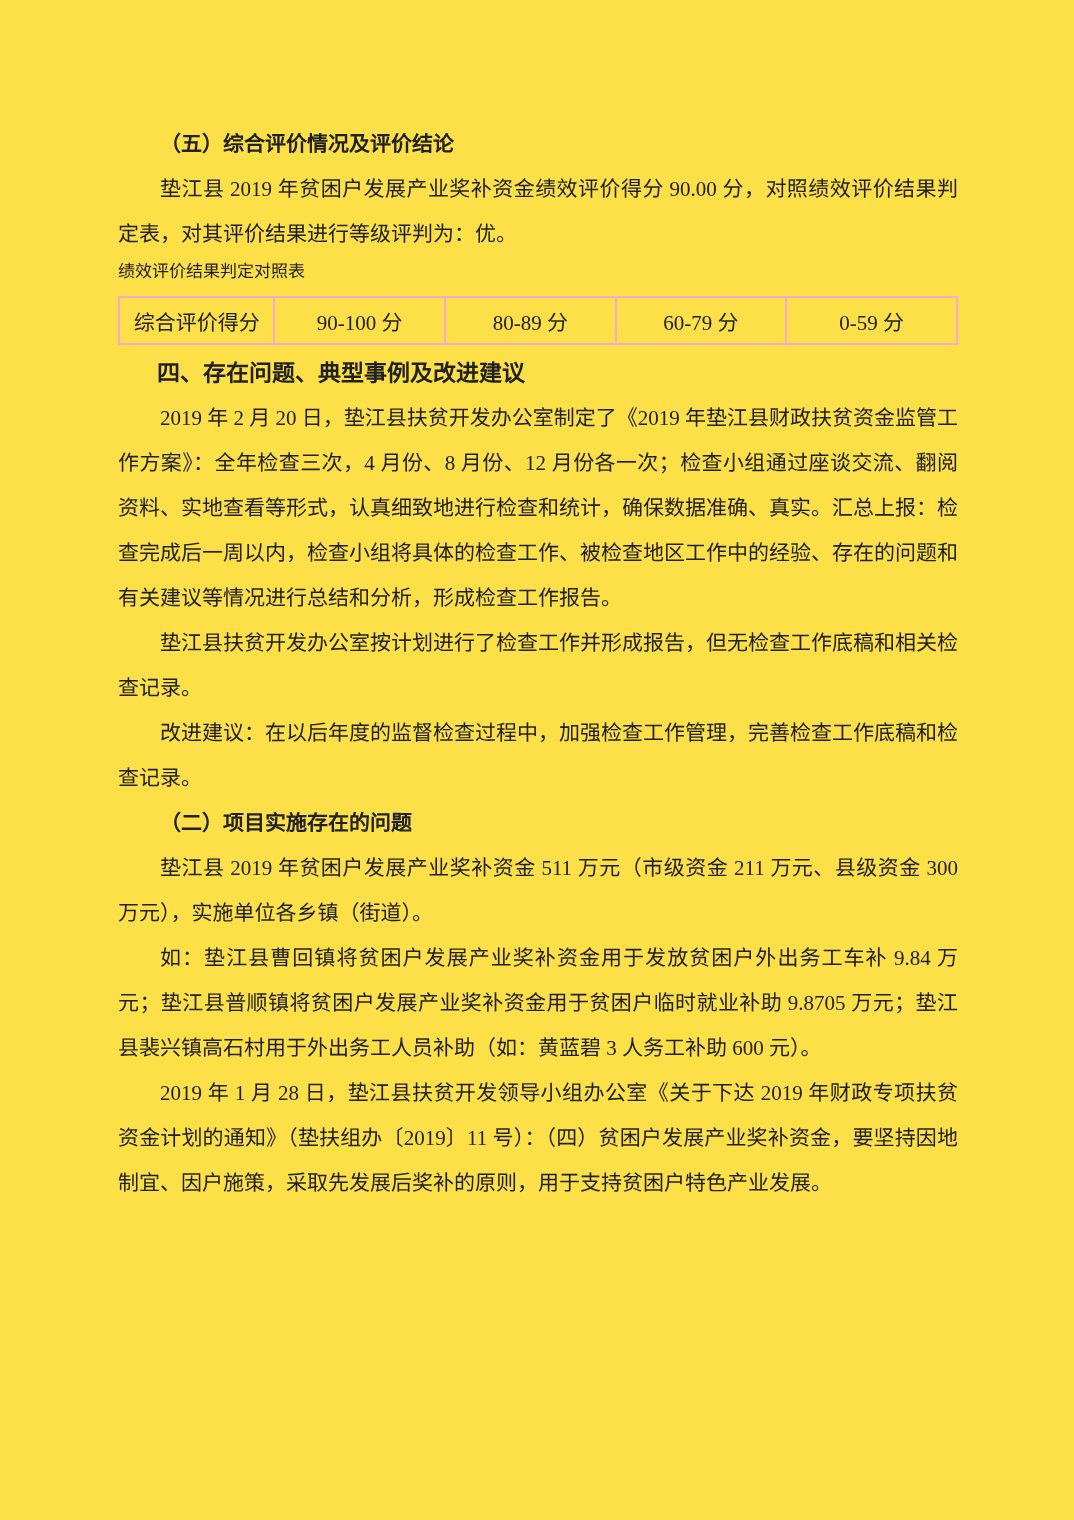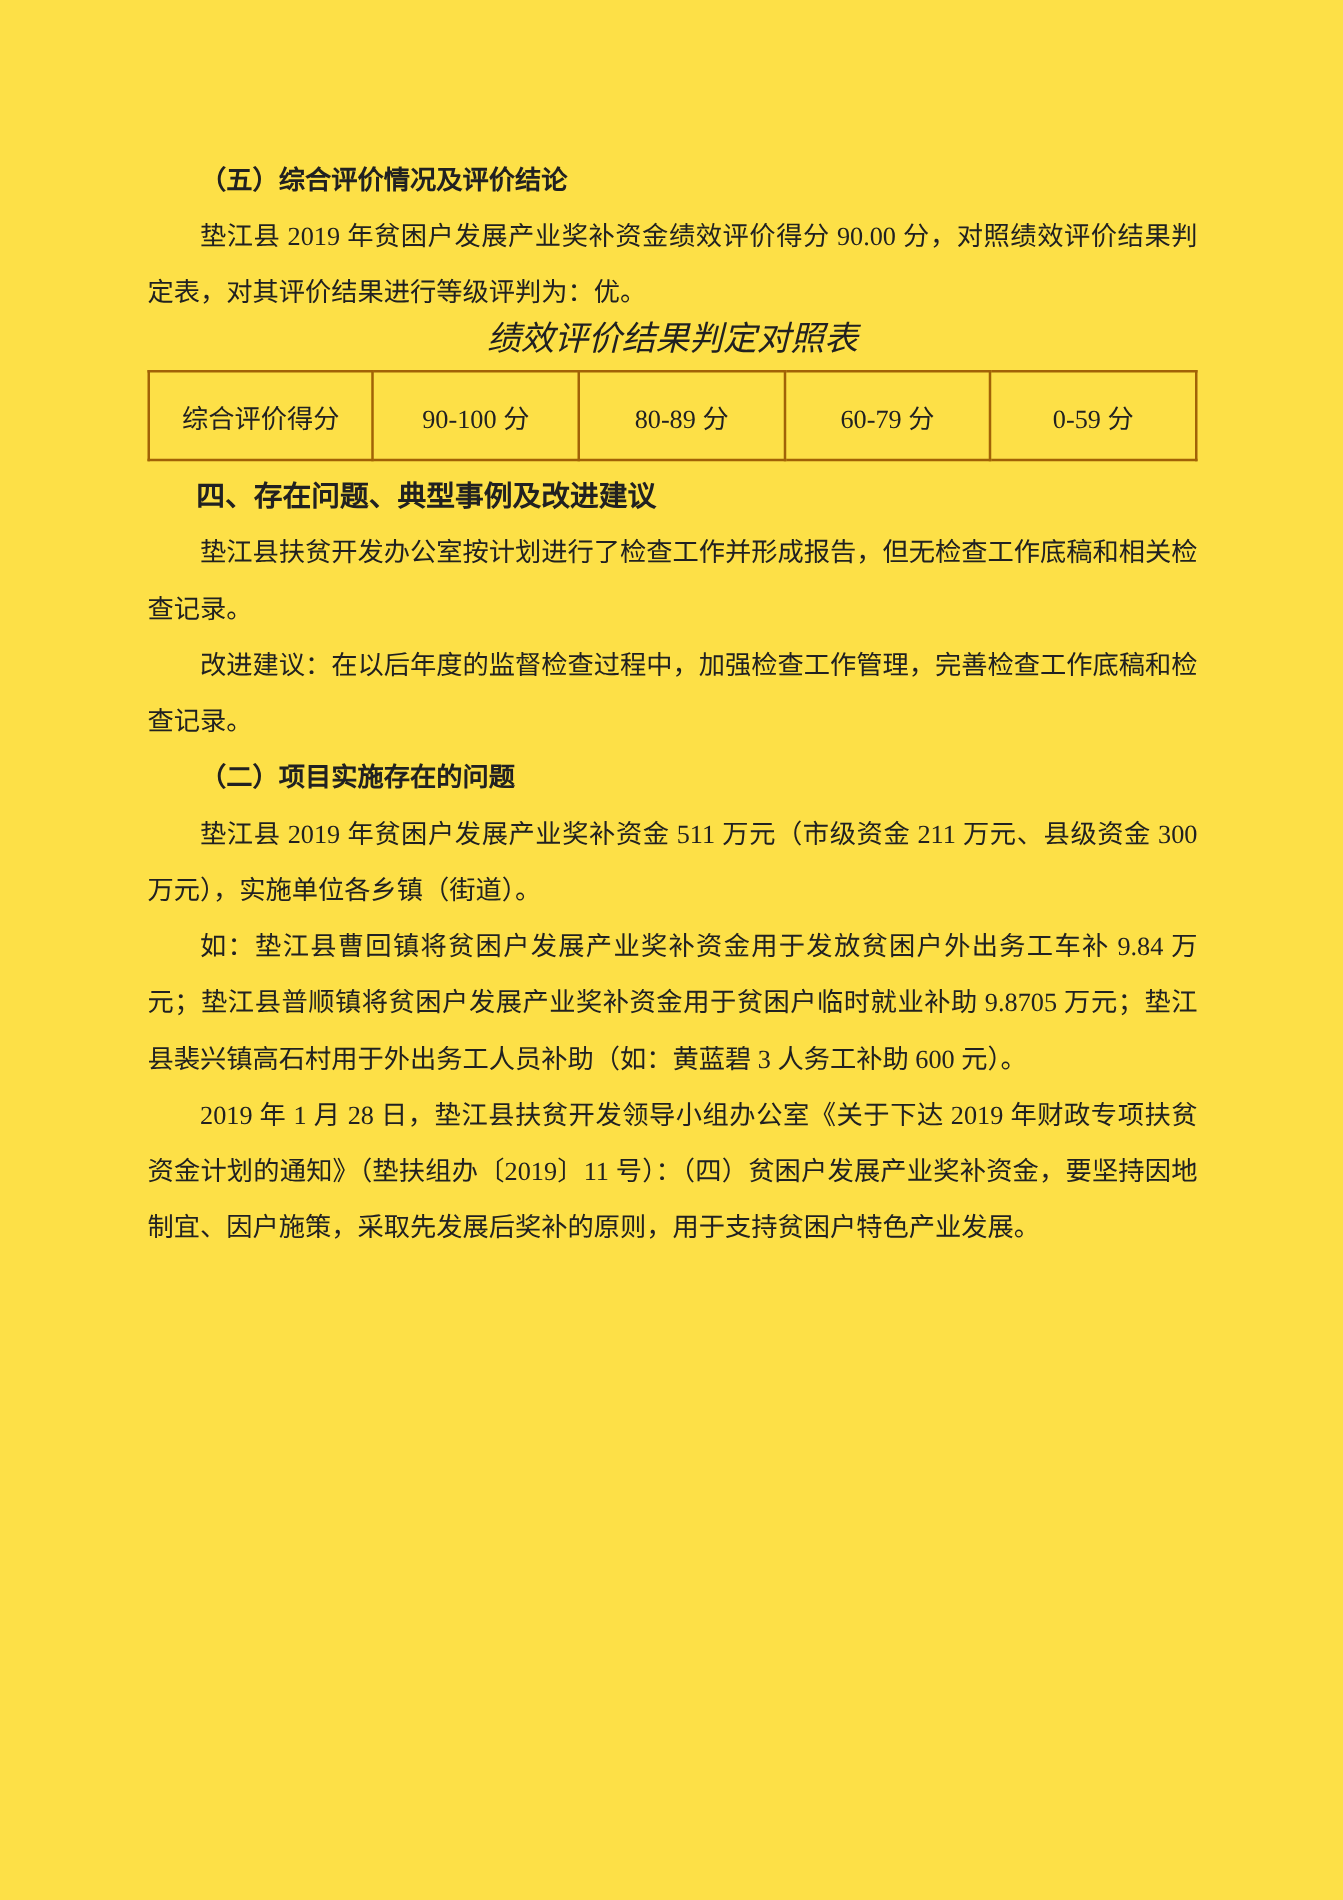--- a/index.html
+++ b/index.html
@@ -41,38 +41,37 @@
     text-indent: 2em;
   }
   .h-main {
     margin: 6px 0 0 0;
     font-size: 23px;
     line-height: 45px;
     font-weight: bold;
     text-indent: 1.7em;
   }
   .caption {
-    font-size: 27px;
+    font-size: 17px;
     line-height: 45px;
-    text-align: center;
+    text-align: left;
     margin: -8px 0 2px 0;
-    font-style: italic;
   }
   table.rating-table {
     border-collapse: collapse;
     width: 100%;
     table-layout: fixed;
   }
   table.rating-table td {
-    border: 2px solid #a16207;
+    border: 2px solid #f9a8d4;
     height: 45px;
     text-align: center;
     vertical-align: middle;
     font-size: 21px;
-    padding: 12px;
+    padding: 0;
   }
   table.rating-table td.c1 {
     width: 18.3%;
   }
 </style>
 </head>
 <body>
 
 <div class="page">
   <div class="content">
@@ -91,20 +90,21 @@
           <td>80-89 分</td>
           <td>60-79 分</td>
           <td>0-59 分</td>
         </tr>
       </tbody>
     </table>
 
     <h2 class="h-main">四、存在问题、典型事例及改进建议</h2>
 
 
+    <p class="para">2019 年 2 月 20 日，垫江县扶贫开发办公室制定了《2019 年垫江县财政扶贫资金监管工作方案》：全年检查三次，4 月份、8 月份、12 月份各一次；检查小组通过座谈交流、翻阅资料、实地查看等形式，认真细致地进行检查和统计，确保数据准确、真实。汇总上报：检查完成后一周以内，检查小组将具体的检查工作、被检查地区工作中的经验、存在的问题和有关建议等情况进行总结和分析，形成检查工作报告。</p>
     <p class="para">垫江县扶贫开发办公室按计划进行了检查工作并形成报告，但无检查工作底稿和相关检查记录。</p>
     <p class="para">改进建议：在以后年度的监督检查过程中，加强检查工作管理，完善检查工作底稿和检查记录。</p>
 
     <h3 class="h-sub">（二）项目实施存在的问题</h3>
 
     <p class="para">垫江县 2019 年贫困户发展产业奖补资金 511 万元（市级资金 211 万元、县级资金 300 万元），实施单位各乡镇（街道）。</p>
     <p class="para">如：垫江县曹回镇将贫困户发展产业奖补资金用于发放贫困户外出务工车补 9.84 万元；垫江县普顺镇将贫困户发展产业奖补资金用于贫困户临时就业补助 9.8705 万元；垫江县裴兴镇高石村用于外出务工人员补助（如：黄蓝碧 3 人务工补助 600 元）。</p>
     <p class="para">2019 年 1 月 28 日，垫江县扶贫开发领导小组办公室《关于下达 2019 年财政专项扶贫资金计划的通知》（垫扶组办〔2019〕11 号）：（四）贫困户发展产业奖补资金，要坚持因地制宜、因户施策，采取先发展后奖补的原则，用于支持贫困户特色产业发展。</p>
 
   </div>

